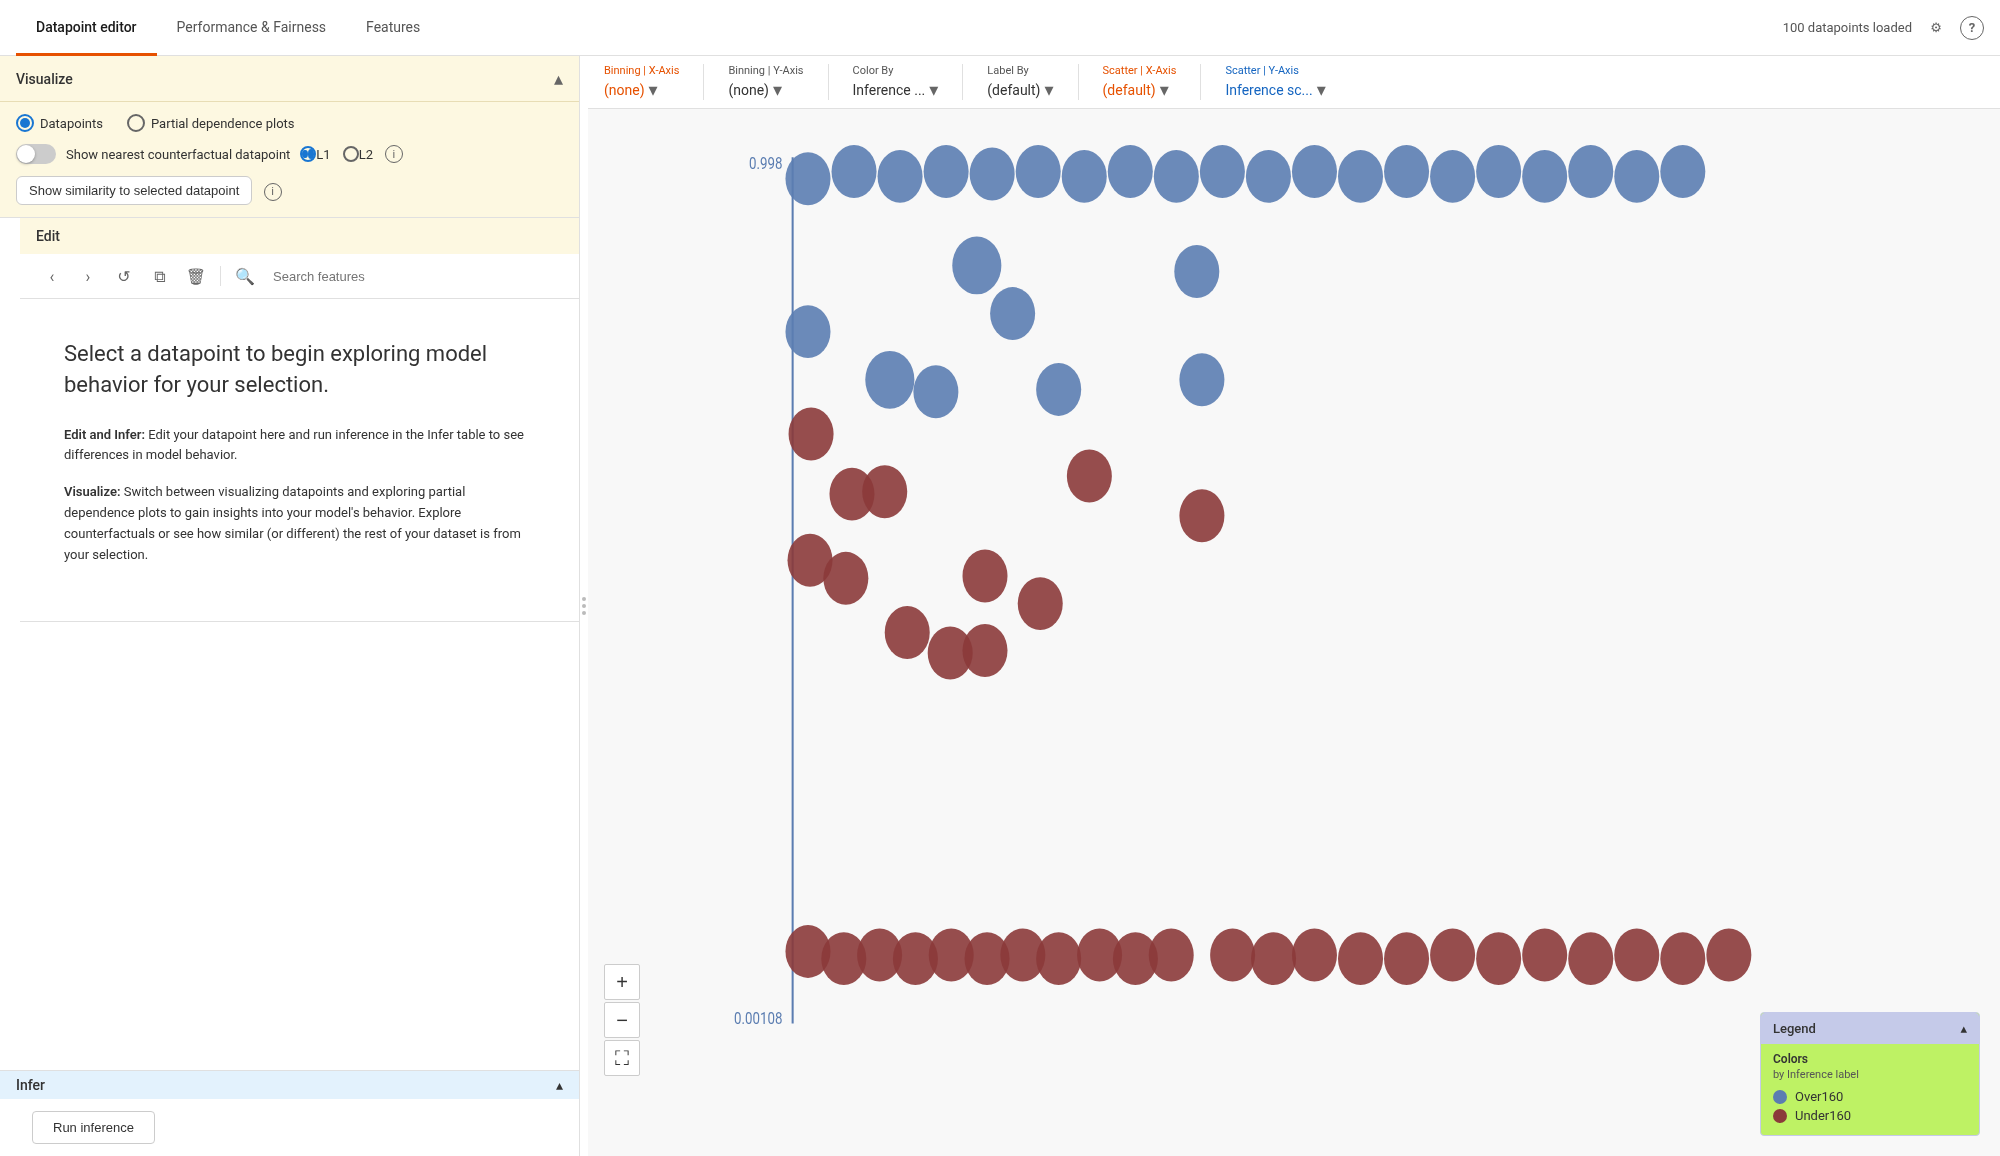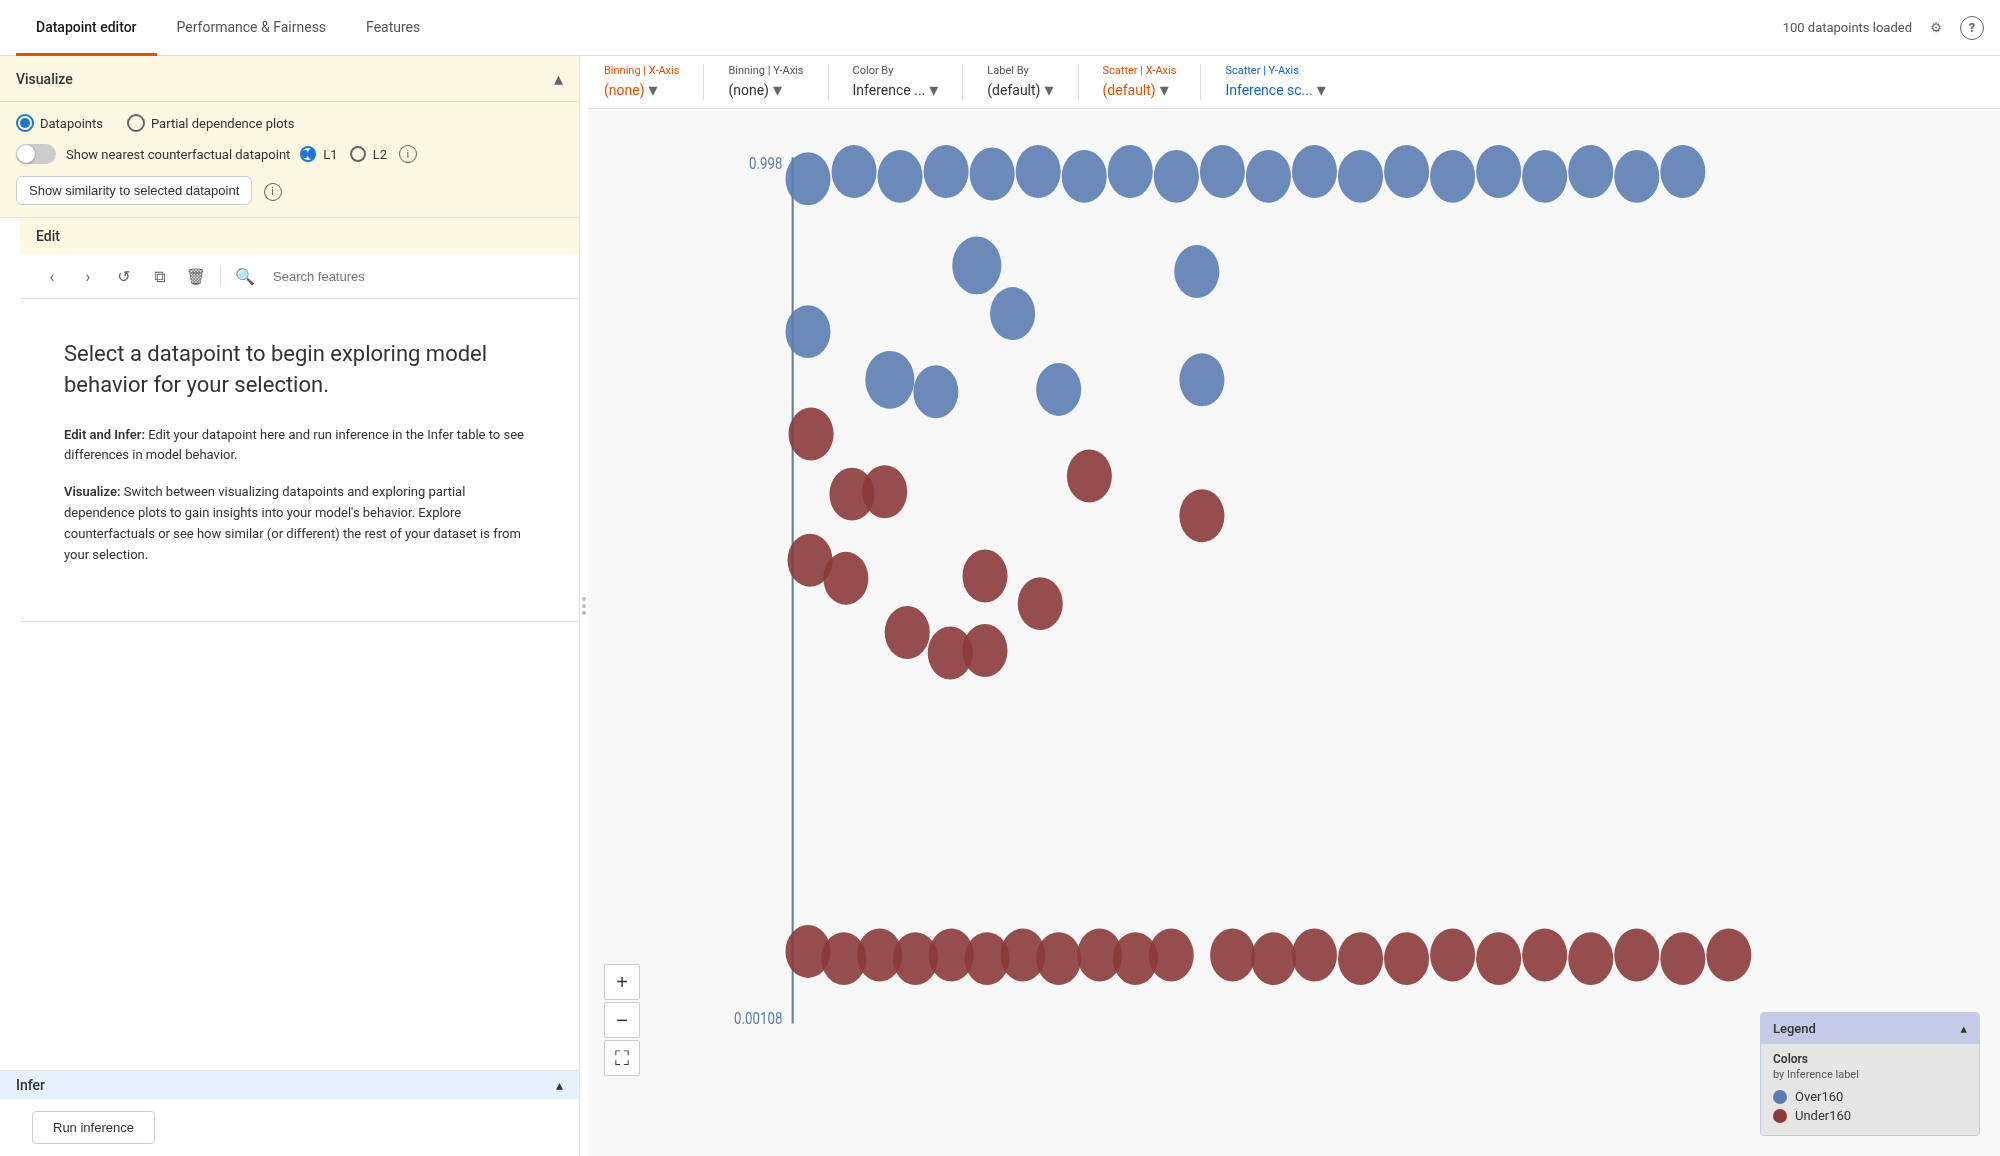--- a/index.html
+++ b/index.html
@@ -145,21 +145,21 @@
       box-shadow: 0 1px 3px rgba(0,0,0,0.3);
     }
     .l1-l2-row {
       display: flex;
       align-items: center;
       gap: 12px;
     }
     .radio-label {
       display: flex;
       align-items: center;
-      gap: 7px;
+      gap: 0;
       font-size: 13px;
     }
     .info-icon {
       width: 18px;
       height: 18px;
       border-radius: 50%;
       border: 1.5px solid #666;
       display: flex;
       align-items: center;
       justify-content: center;
@@ -378,21 +378,21 @@
       color: #333;
       border-radius: 2px;
     }
 
     
     .legend-panel {
       position: absolute;
       right: 20px;
       bottom: 20px;
       width: 220px;
-      background: #e5e5e5;
+      background: #bef264;
       border: 1px solid #c5cae9;
       border-radius: 4px;
     }
     .legend-header {
       display: flex;
       align-items: center;
       justify-content: space-between;
       padding: 8px 12px;
       font-size: 13px;
       font-weight: 500;

